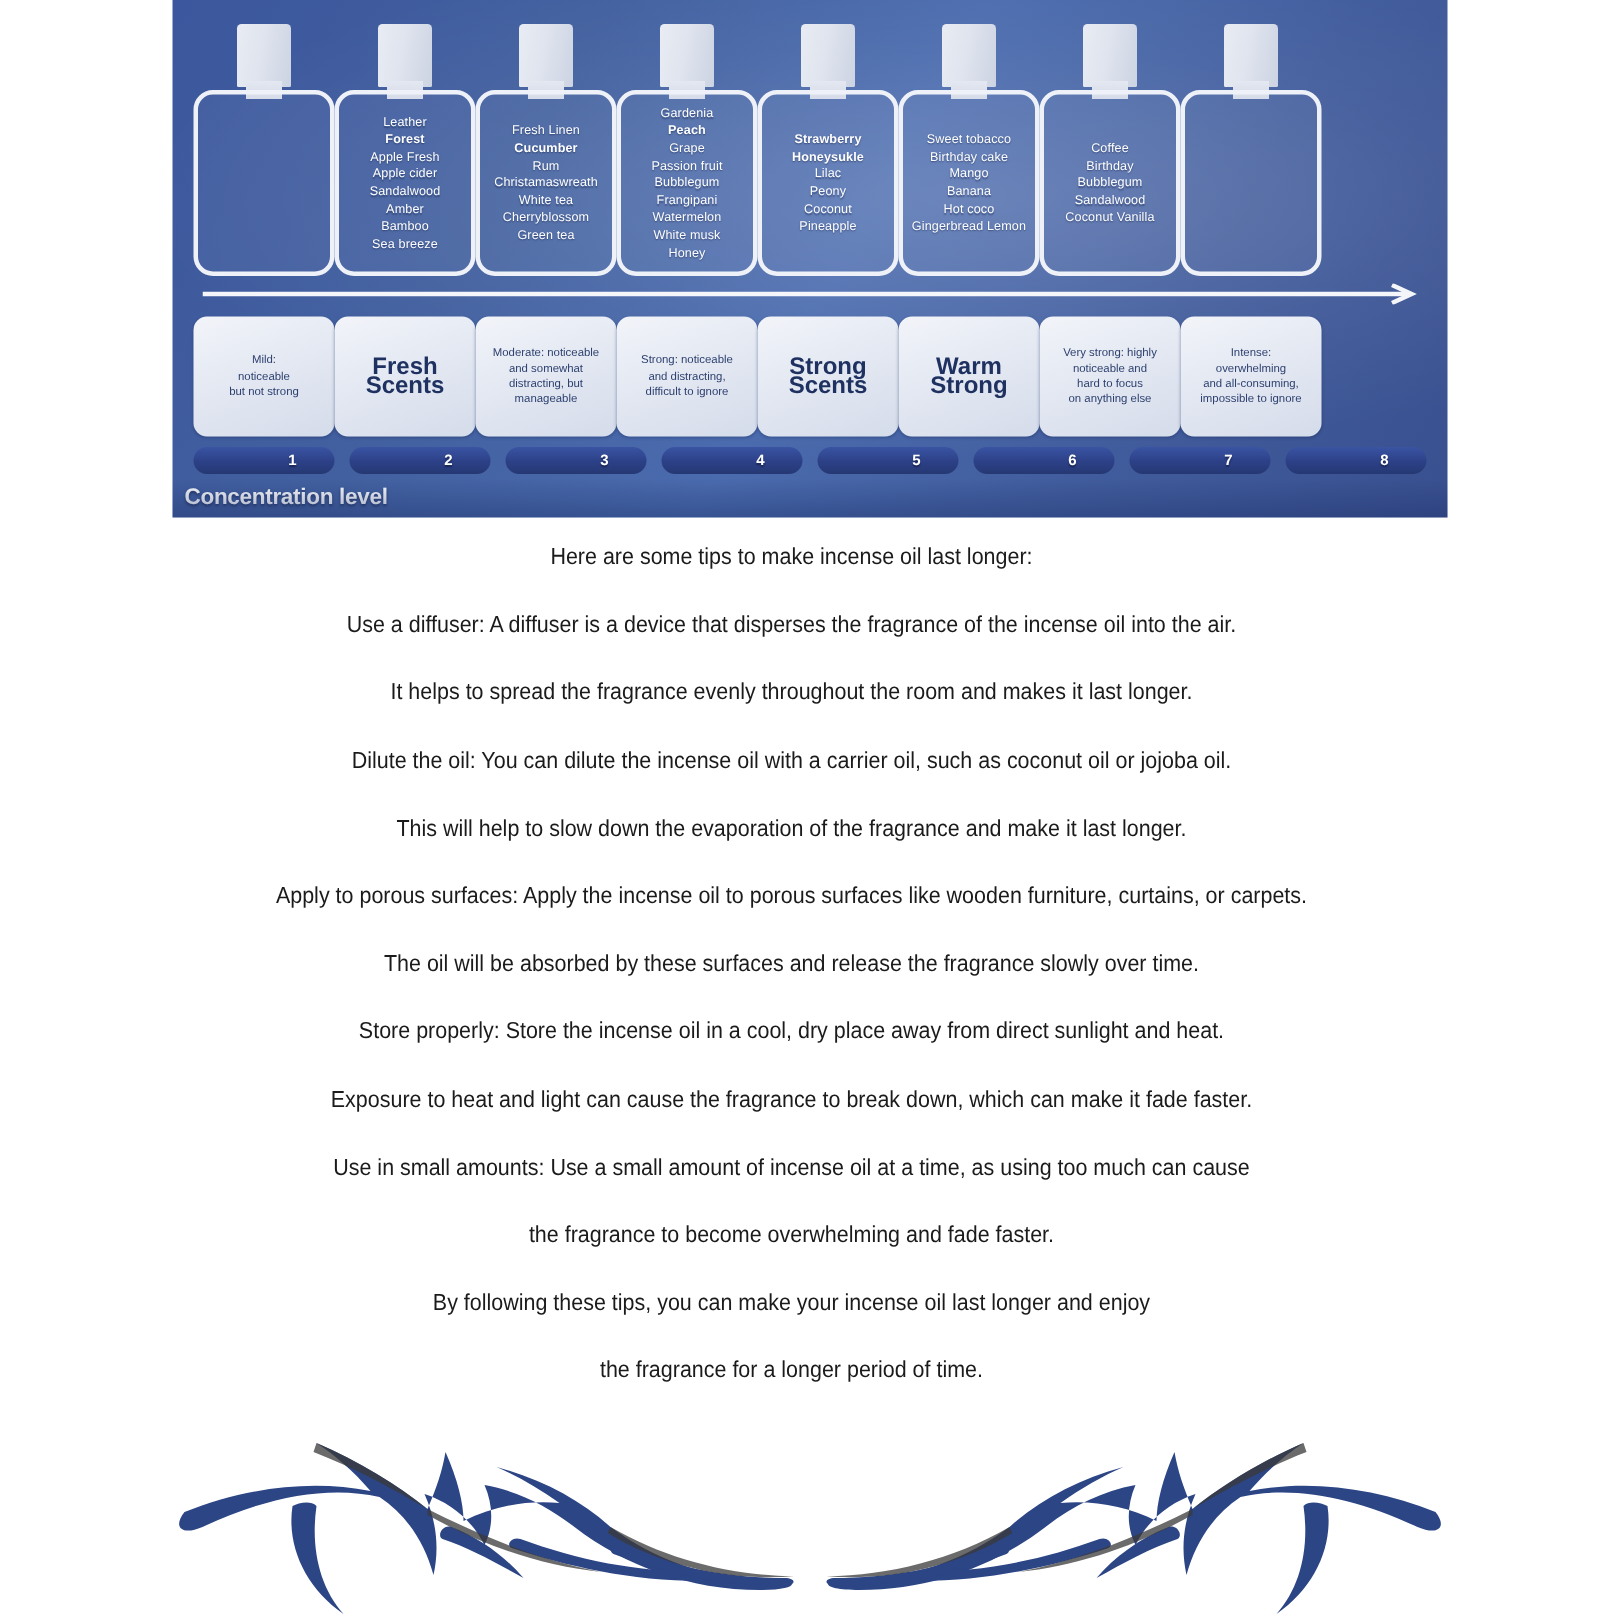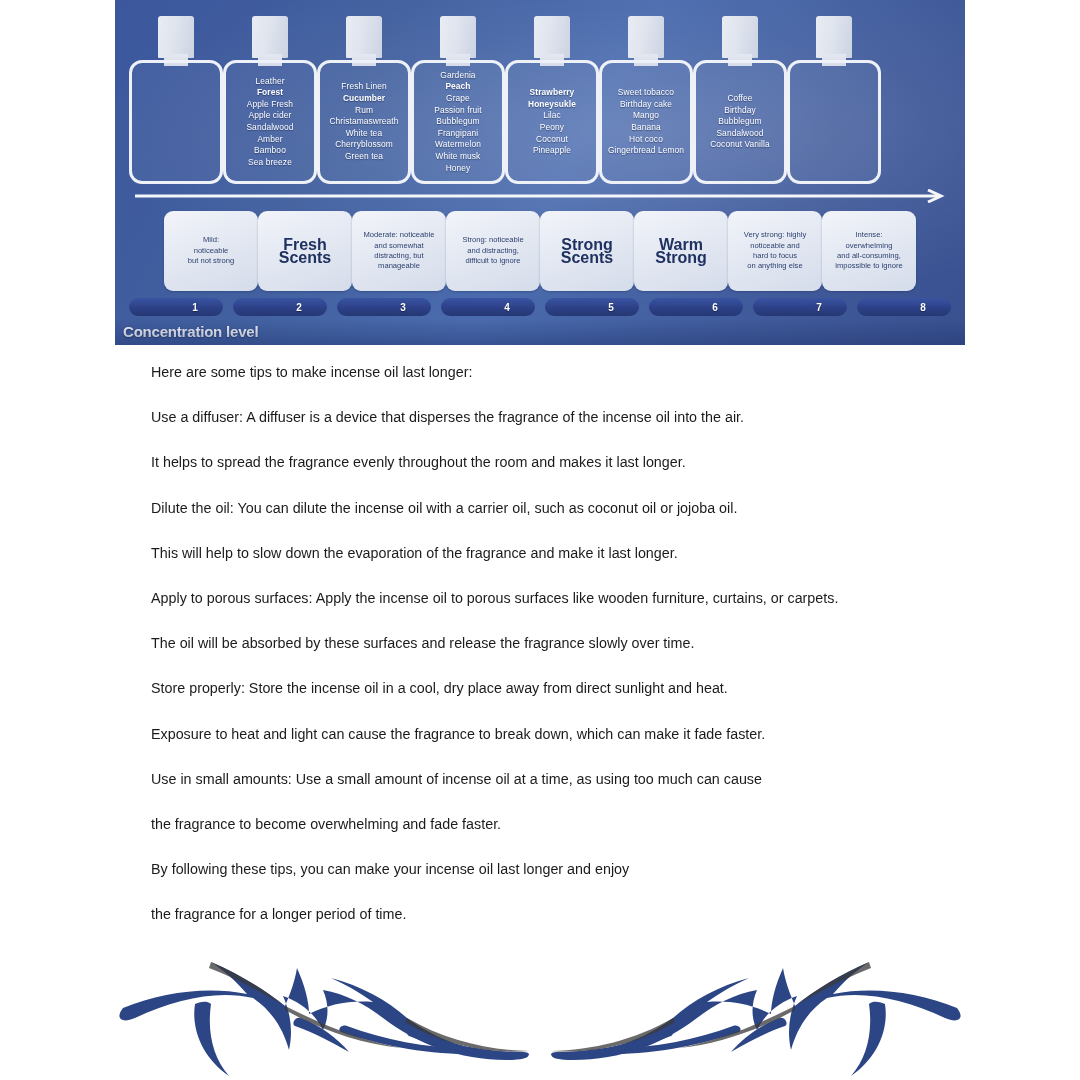--- a/index.html
+++ b/index.html
@@ -106,21 +106,21 @@
   }
 
   
   .desc-row {
     position: absolute;
     left: 14px;
     top: 211px;
     width: 822px;
     height: 64px;
     display: flex;
-    justify-content: center;
+    justify-content: flex-start;
   }
   .desc-box {
     width: 94px;
     height: 80px;
     box-sizing: border-box;
     border-radius: 9px;
     background: linear-gradient(160deg, #f2f4f9 0%, #e3e8f2 48%, #d5dcea 100%);
     display: flex;
     align-items: center;
     justify-content: center;
@@ -177,20 +177,21 @@
     letter-spacing: -0.2px;
     text-shadow: 0 1px 2px rgba(14,26,60,0.65);
   }
 
   
   #article {
     position: absolute;
     left: 151px;
     top: 362px;
     width: 810px;
+    text-align: center;
   }
   .para {
     color: #1b1b1b;
     font-size: 15.4px;
     line-height: 19px;
     margin: 0 0 26.2px 0;
     font-family: "Liberation Sans", sans-serif;
     transform: scaleX(0.93);
     transform-origin: left center;
     white-space: nowrap;

